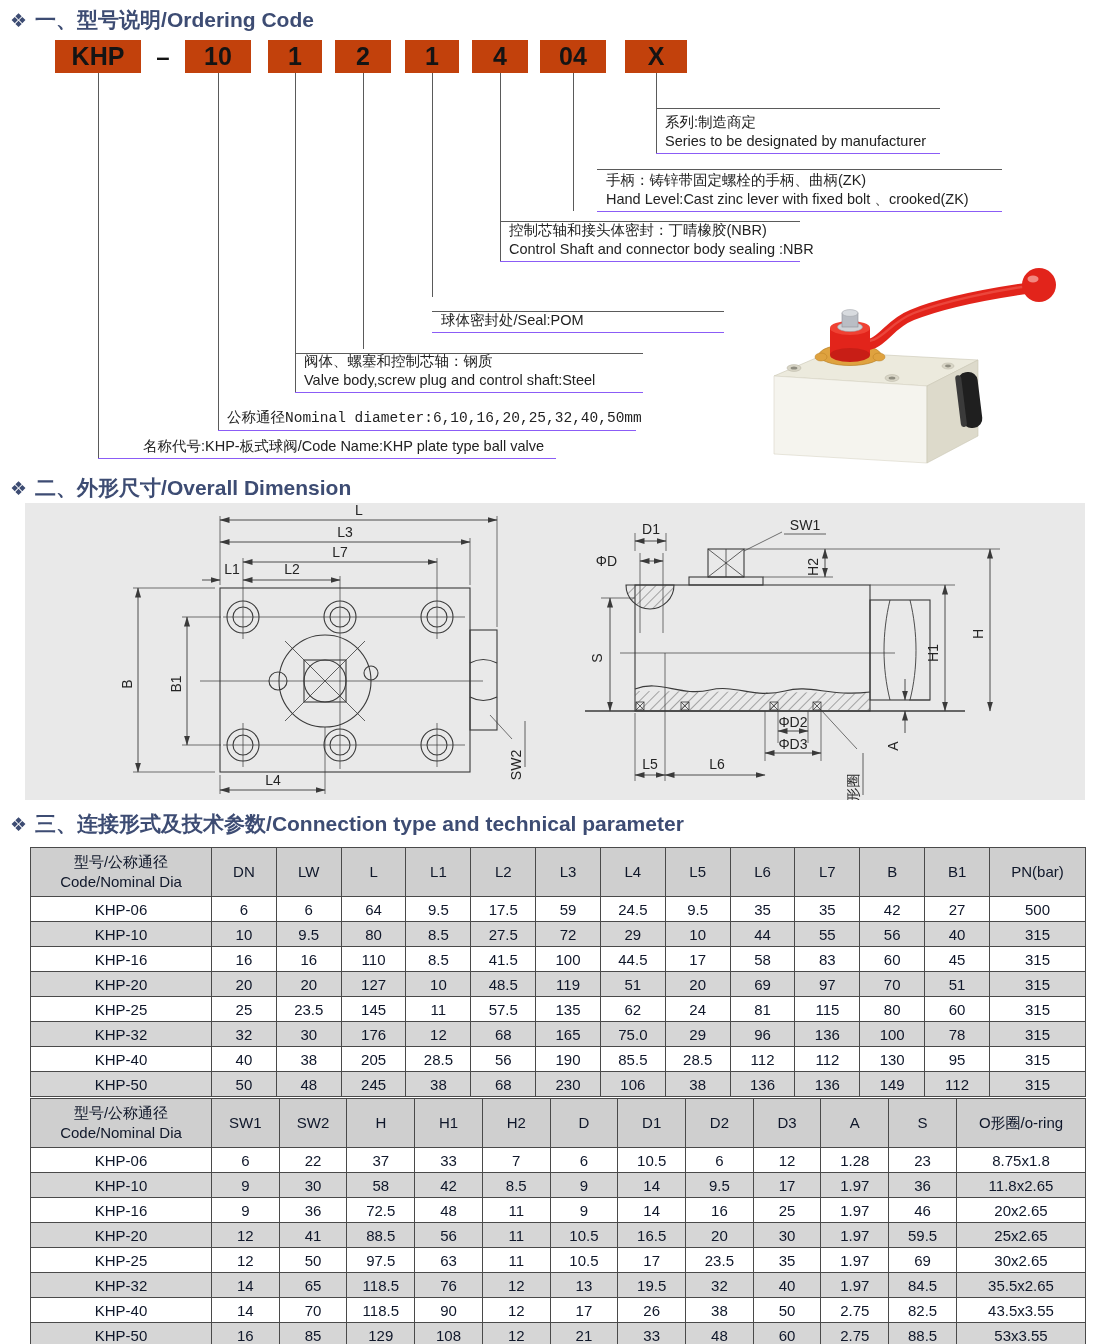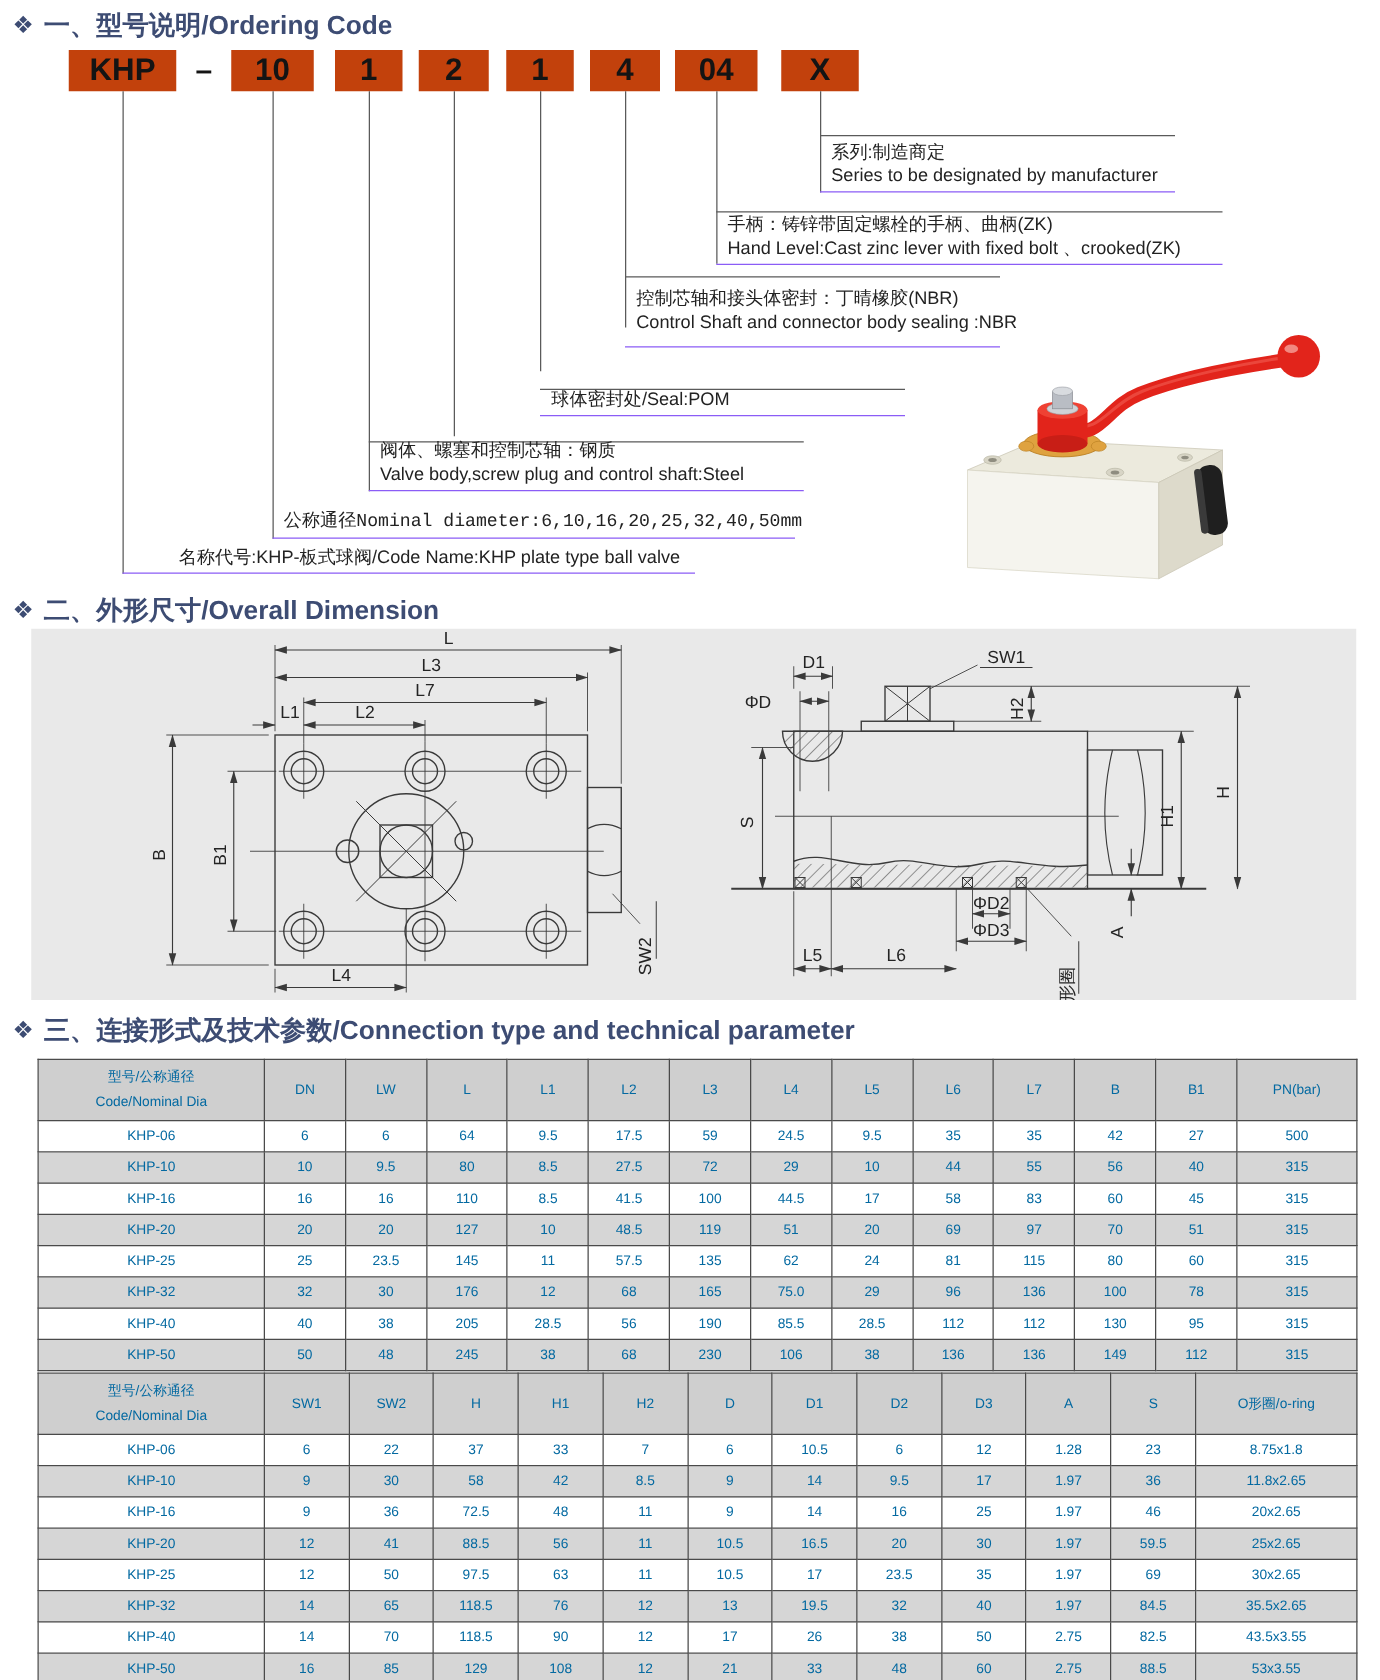--- a/index.html
+++ b/index.html
@@ -14,21 +14,21 @@
   .codesep{position:absolute;top:40px;height:33px;display:flex;align-items:center;
            justify-content:center;font-weight:bold;font-size:24px;color:#141414;}
   .conn{position:absolute;width:1px;background:#5a5a5a;}
   .anno{position:absolute;border-bottom:1px solid #8b5cf6;box-sizing:border-box;
         display:flex;flex-direction:column;justify-content:flex-end;
         padding:0 0 2px 9px;font-size:14.5px;line-height:19px;color:#222;white-space:nowrap;}
   .anno.boxed{border-top:1px solid #5a5a5a;}
   .panel{position:absolute;left:25px;top:503px;width:1060px;height:297px;background:#e9e9e9;}
   .valve{position:absolute;left:742px;top:256px;width:330px;height:215px;}
   table.spec{position:absolute;left:30px;border-collapse:collapse;table-layout:fixed;
-             width:1056px;font-size:11px;color:#0369a1;}
+             width:1056px;font-size:15px;color:#0f172a;}
   table.spec th,table.spec td{border:1px solid #4a4a4a;text-align:center;vertical-align:middle;
              padding:0;height:24px;font-weight:normal;}
   table.spec thead th{background:#cfcfcf;height:48px;line-height:20px;}
   table.spec tbody tr:nth-child(even) td{background:#d6d6d6;}
   table.spec tbody tr:nth-child(odd) td{background:#ffffff;}
   text{font-family:"Liberation Sans","DejaVu Sans",sans-serif;}
 </style>
 </head>
 <body>
 
@@ -55,25 +55,25 @@
   <div class="conn" style="left:432px;top:73px;height:224px;"></div>
   <div class="conn" style="left:363px;top:73px;height:276px;"></div>
   <div class="conn" style="left:295px;top:73px;height:320px;"></div>
   <div class="conn" style="left:218px;top:73px;height:358px;"></div>
   <div class="conn" style="left:98px;top:73px;height:386px;"></div>
 
   <div class="anno boxed" style="left:656px;top:108px;width:284px;height:46px;">
     <div>系列:制造商定</div>
     <div>Series to be designated by manufacturer</div>
   </div>
-  <div class="anno boxed" style="left:573px;top:169px;width:405px;height:43px;">
+  <div class="anno boxed" style="left:597px;top:169px;width:405px;height:43px;">
     <div>手柄：铸锌带固定螺栓的手柄、曲柄(ZK)</div>
     <div>Hand Level:Cast zinc lever with fixed bolt 、crooked(ZK)</div>
   </div>
-  <div class="anno boxed" style="left:500px;top:221px;width:300px;height:57px;justify-content:center;">
+  <div class="anno boxed" style="left:500px;top:221px;width:300px;height:41px;">
     <div>控制芯轴和接头体密封：丁晴橡胶(NBR)</div>
     <div>Control Shaft and connector body sealing :NBR</div>
   </div>
   <div class="anno boxed" style="left:432px;top:275px;width:292px;height:22px;margin-top:36px;">
     <div>球体密封处/Seal:POM</div>
   </div>
   <div class="anno boxed" style="left:295px;top:353px;width:348px;height:40px;">
     <div>阀体、螺塞和控制芯轴：钢质</div>
     <div>Valve body,screw plug and control shaft:Steel</div>
   </div>

